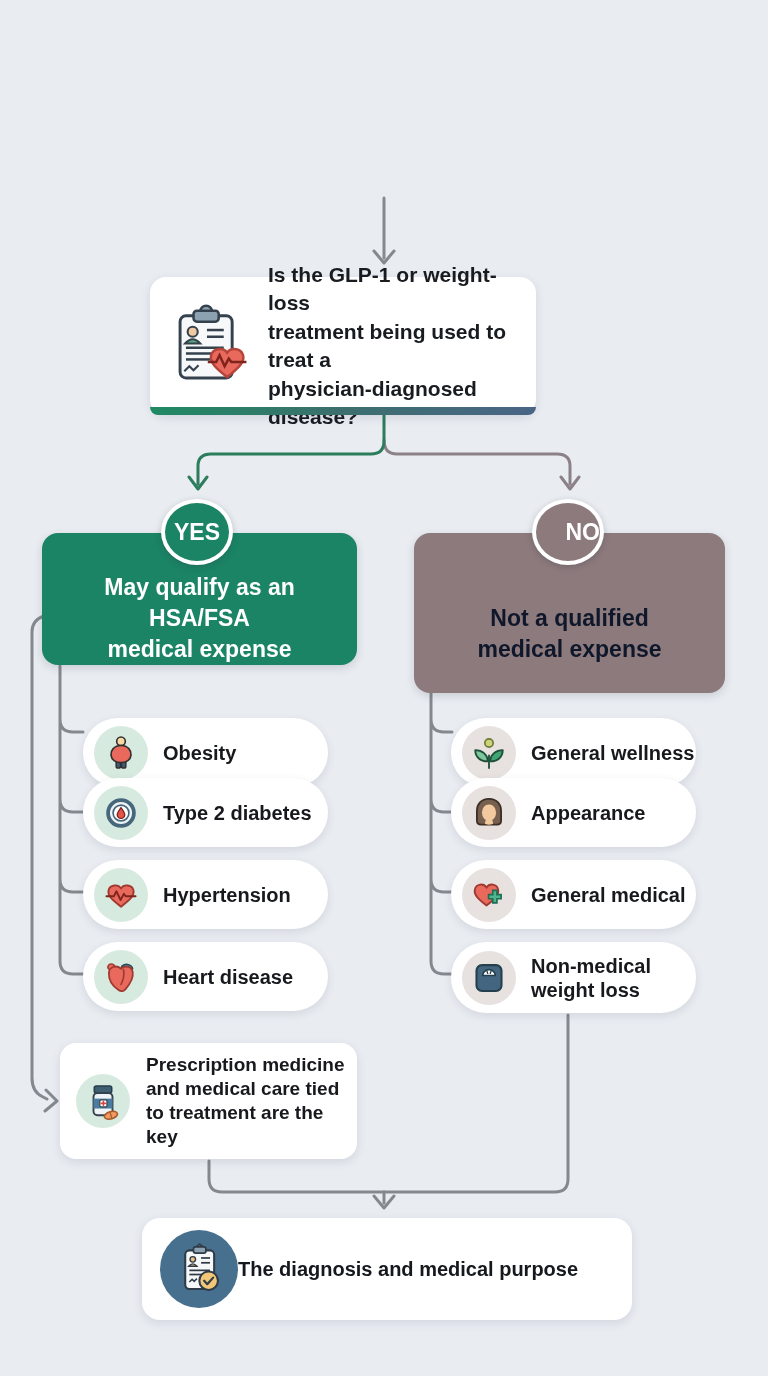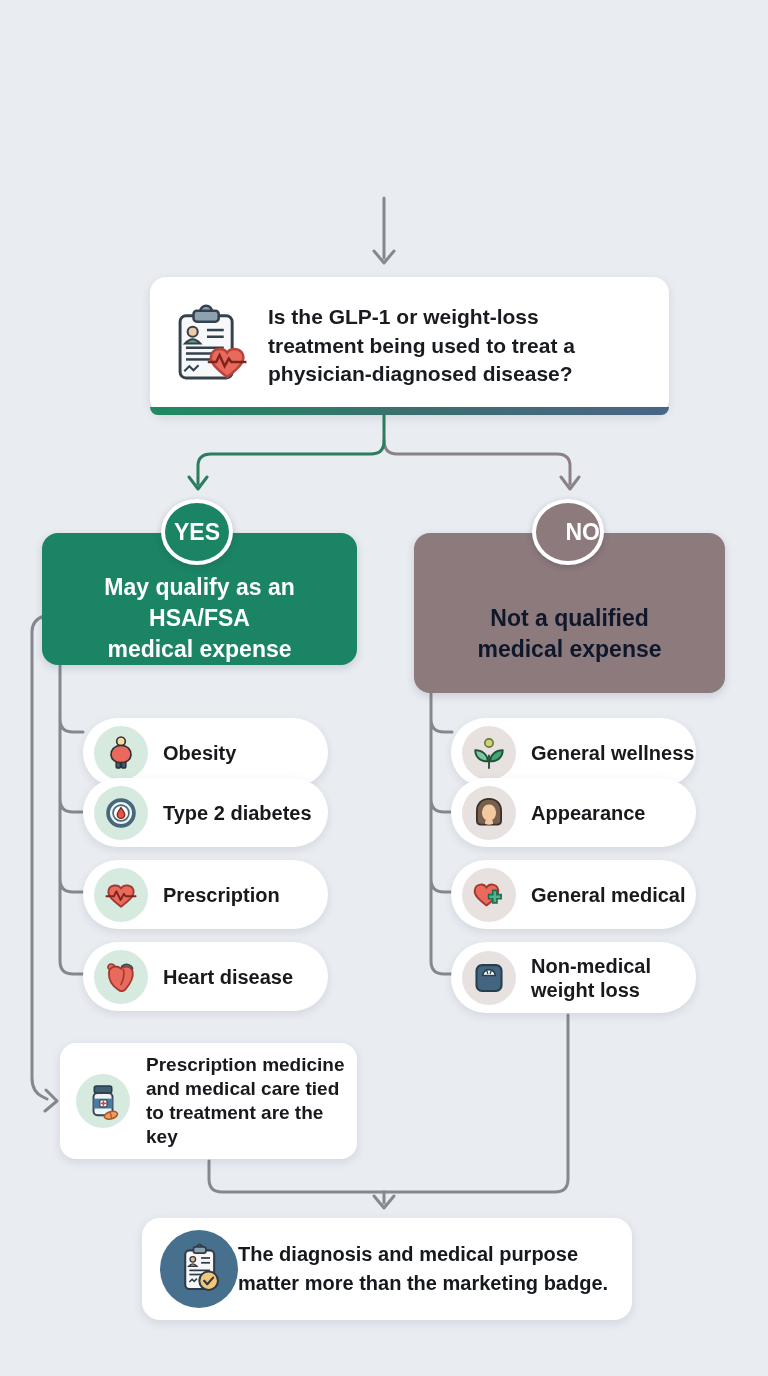--- a/index.html
+++ b/index.html
@@ -17,21 +17,21 @@
     font-size:44px;line-height:56px;font-weight:700;
     letter-spacing:-0.5px;color:#111317;z-index:2;
     text-shadow:0 1px 1px rgba(255,255,255,.6);
   }
   .title span{display:block;}
   .card{
     position:absolute;background:#ffffff;border-radius:16px;
     box-shadow:0 3px 10px rgba(55,65,90,.13);z-index:2;
     display:flex;align-items:center;
   }
-  .question-card{left:150px;top:277px;width:519px;height:138px;padding:0;}
+  .question-card{left:150px;top:277px;width:386px;height:138px;padding:0;}
   .q-strip{
     position:absolute;left:0;right:0;bottom:0;height:8px;
     border-radius:0 0 16px 16px;
     background:linear-gradient(90deg,#1f8a62,#3c6f6e,#4a6586);
   }
   .q-icon{width:84px;height:84px;margin-left:20px;flex:0 0 auto;}
   .q-text{margin-left:14px;font-size:21px;line-height:28.5px;font-weight:700;color:#181b1f;}
   .q-text span{display:block;}
   .badge{
     position:absolute;width:64px;height:58px;border-radius:50%;
@@ -169,21 +169,21 @@
     <div class="pill-label">Type 2 diabetes</div>
   </div>
 
   <div class="pill col-left y3">
     <div class="icon-circle mint">
       <svg viewBox="0 0 48 48">
         <path d="M24 16 C20.5 10.5 10.5 11.5 9 18.5 C7.8 24.5 12.5 29 24 38 C35.5 29 40.2 24.5 39 18.5 C37.5 11.5 27.5 10.5 24 16 Z" fill="#e96a5d" stroke="#a03a30" stroke-width="2.2"></path>
         <path d="M6.5 25.5 h9 l3 -6 l5 10.5 l4 -7.5 l2 3 h12" stroke="#7e241d" stroke-width="2.2" fill="none" stroke-linejoin="round" stroke-linecap="round"></path>
       </svg>
     </div>
-    <div class="pill-label">Prescription</div>
+    <div class="pill-label">Hypertension</div>
   </div>
 
   <div class="pill col-left y4">
     <div class="icon-circle mint">
       <svg viewBox="0 0 48 48">
         <path d="M16 10 q-4 -3 -7 0 q-2 3 1 5 l6 1 z" fill="#e96a5d" stroke="#a03a30" stroke-width="1.8"></path>
         <path d="M25 11 c5 -4 12 -2 13 3 l-4 5 c-4 -4 -8 -4 -11 -3 z" fill="#4f7d92" stroke="#2c4a58" stroke-width="1.8"></path>
         <path d="M24 14 C18 9 10 12 9.5 19 C9 27 14 35 21.5 40 C24 41.7 27.5 41 29.5 38.5 C35.5 31.5 39 24 38 18 C37 11.5 29 9.5 24 14 Z" fill="#e96a5d" stroke="#a03a30" stroke-width="2.2"></path>
         <path d="M27 15 c1 5 0 12 -3 18" stroke="#a03a30" stroke-width="2" fill="none" stroke-linecap="round"></path>
       </svg>
@@ -272,17 +272,16 @@
         <line x1="48" y1="36" x2="61" y2="36" stroke="#2f3b47" stroke-width="2.5"></line>
         <line x1="31" y1="47" x2="61" y2="47" stroke="#2f3b47" stroke-width="2.5"></line>
         <line x1="31" y1="53" x2="61" y2="53" stroke="#2f3b47" stroke-width="2.5"></line>
         <path d="M31 64 l4 -4 l3 3 l4 -4" stroke="#2f3b47" stroke-width="2.2" fill="none"></path>
         <circle cx="59" cy="62" r="13.5" fill="#f2c878" stroke="#2f3b47" stroke-width="3"></circle>
         <path d="M52.5 62 l4.5 5 l8.5 -9.5" stroke="#2f3b47" stroke-width="3.2" fill="none" stroke-linecap="round" stroke-linejoin="round"></path>
       </svg>
     </div>
     <div class="c-text">
       <span>The diagnosis and medical purpose</span>
-      <span>matter more than the marketing badge.</span>
     </div>
   </div>
 
 </div>
 
 </body></html>

